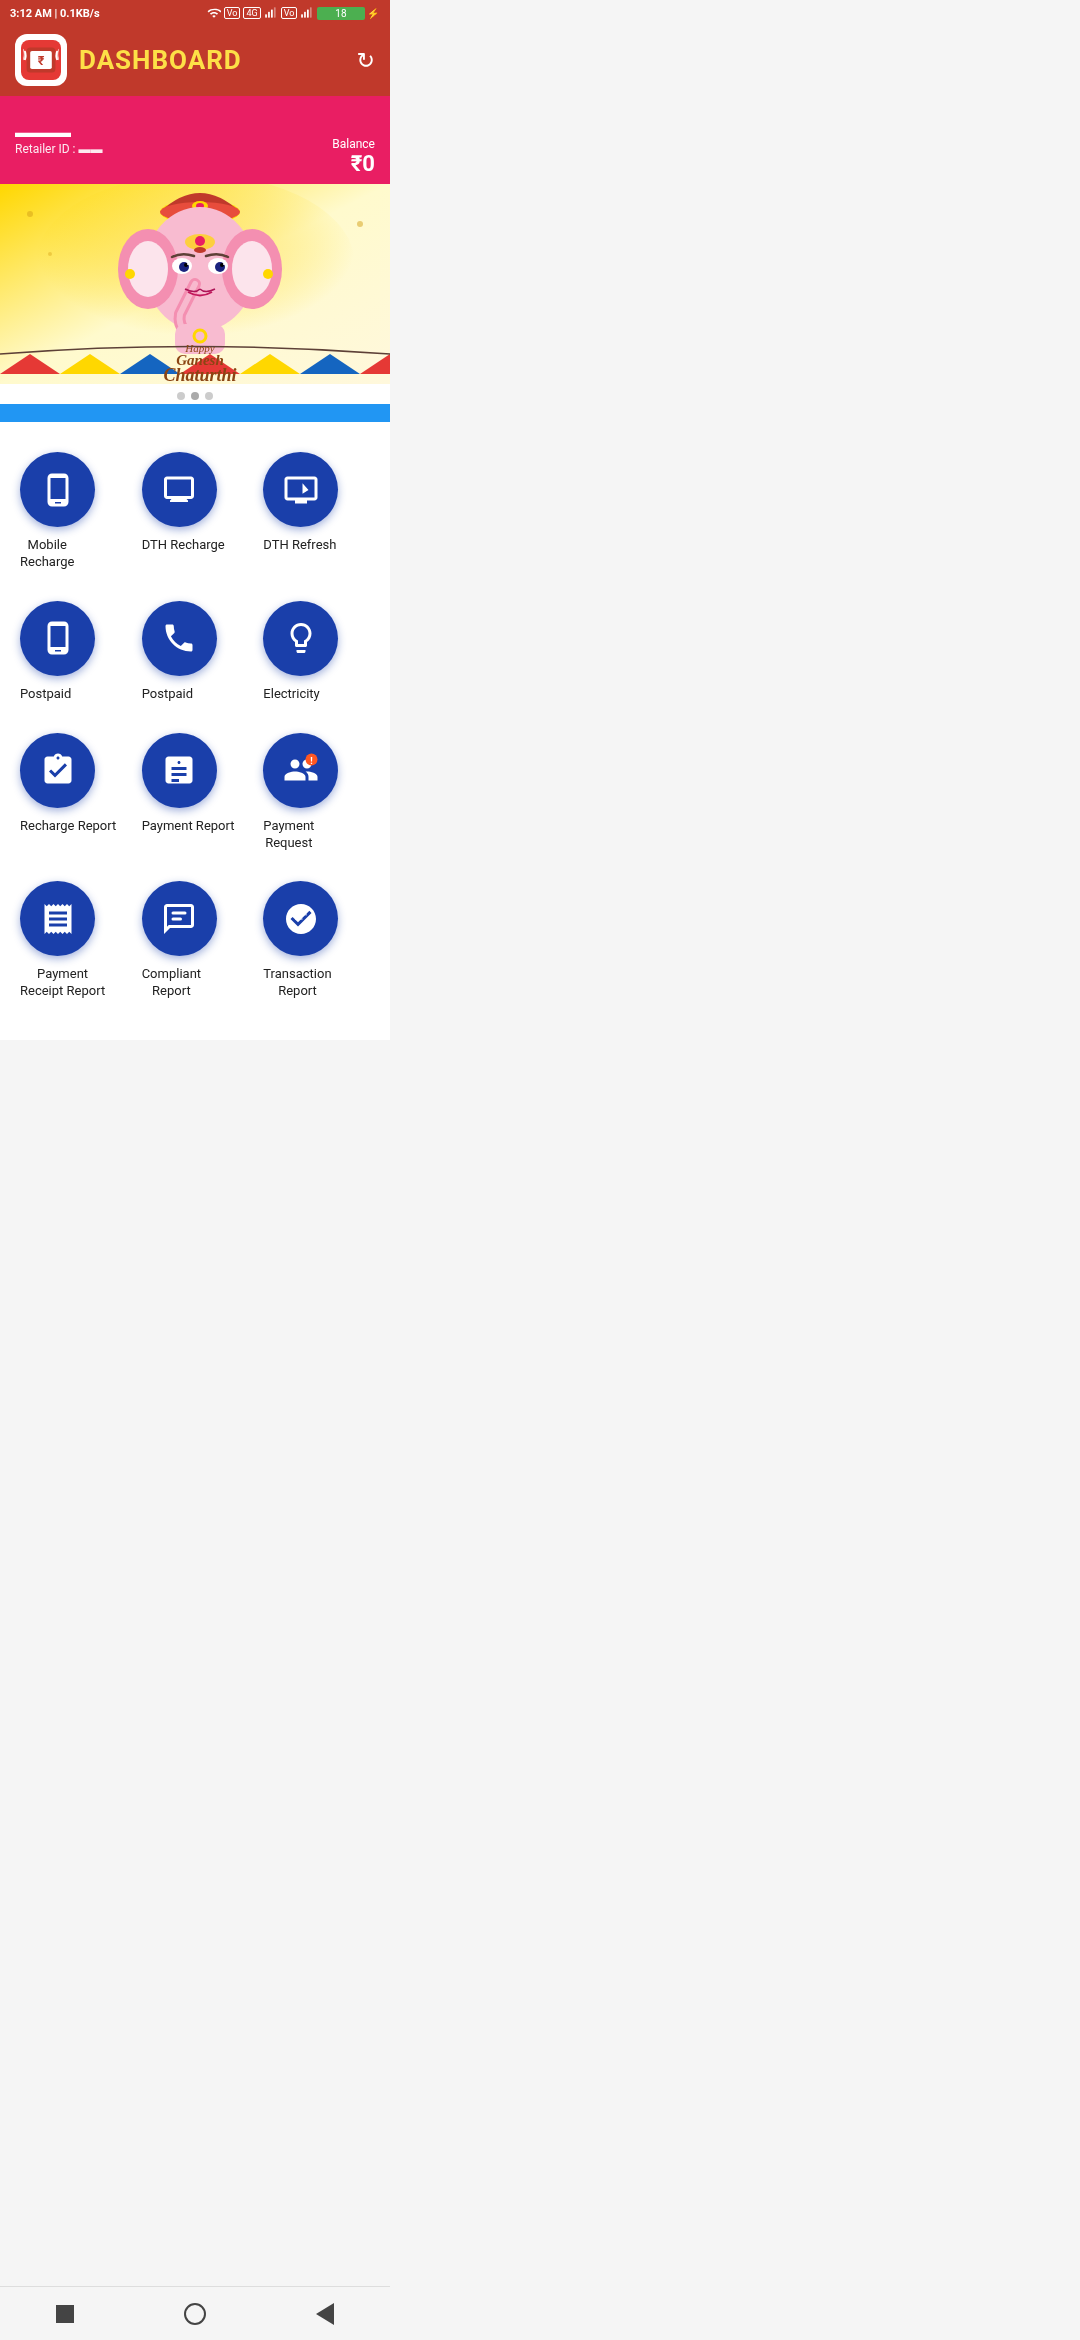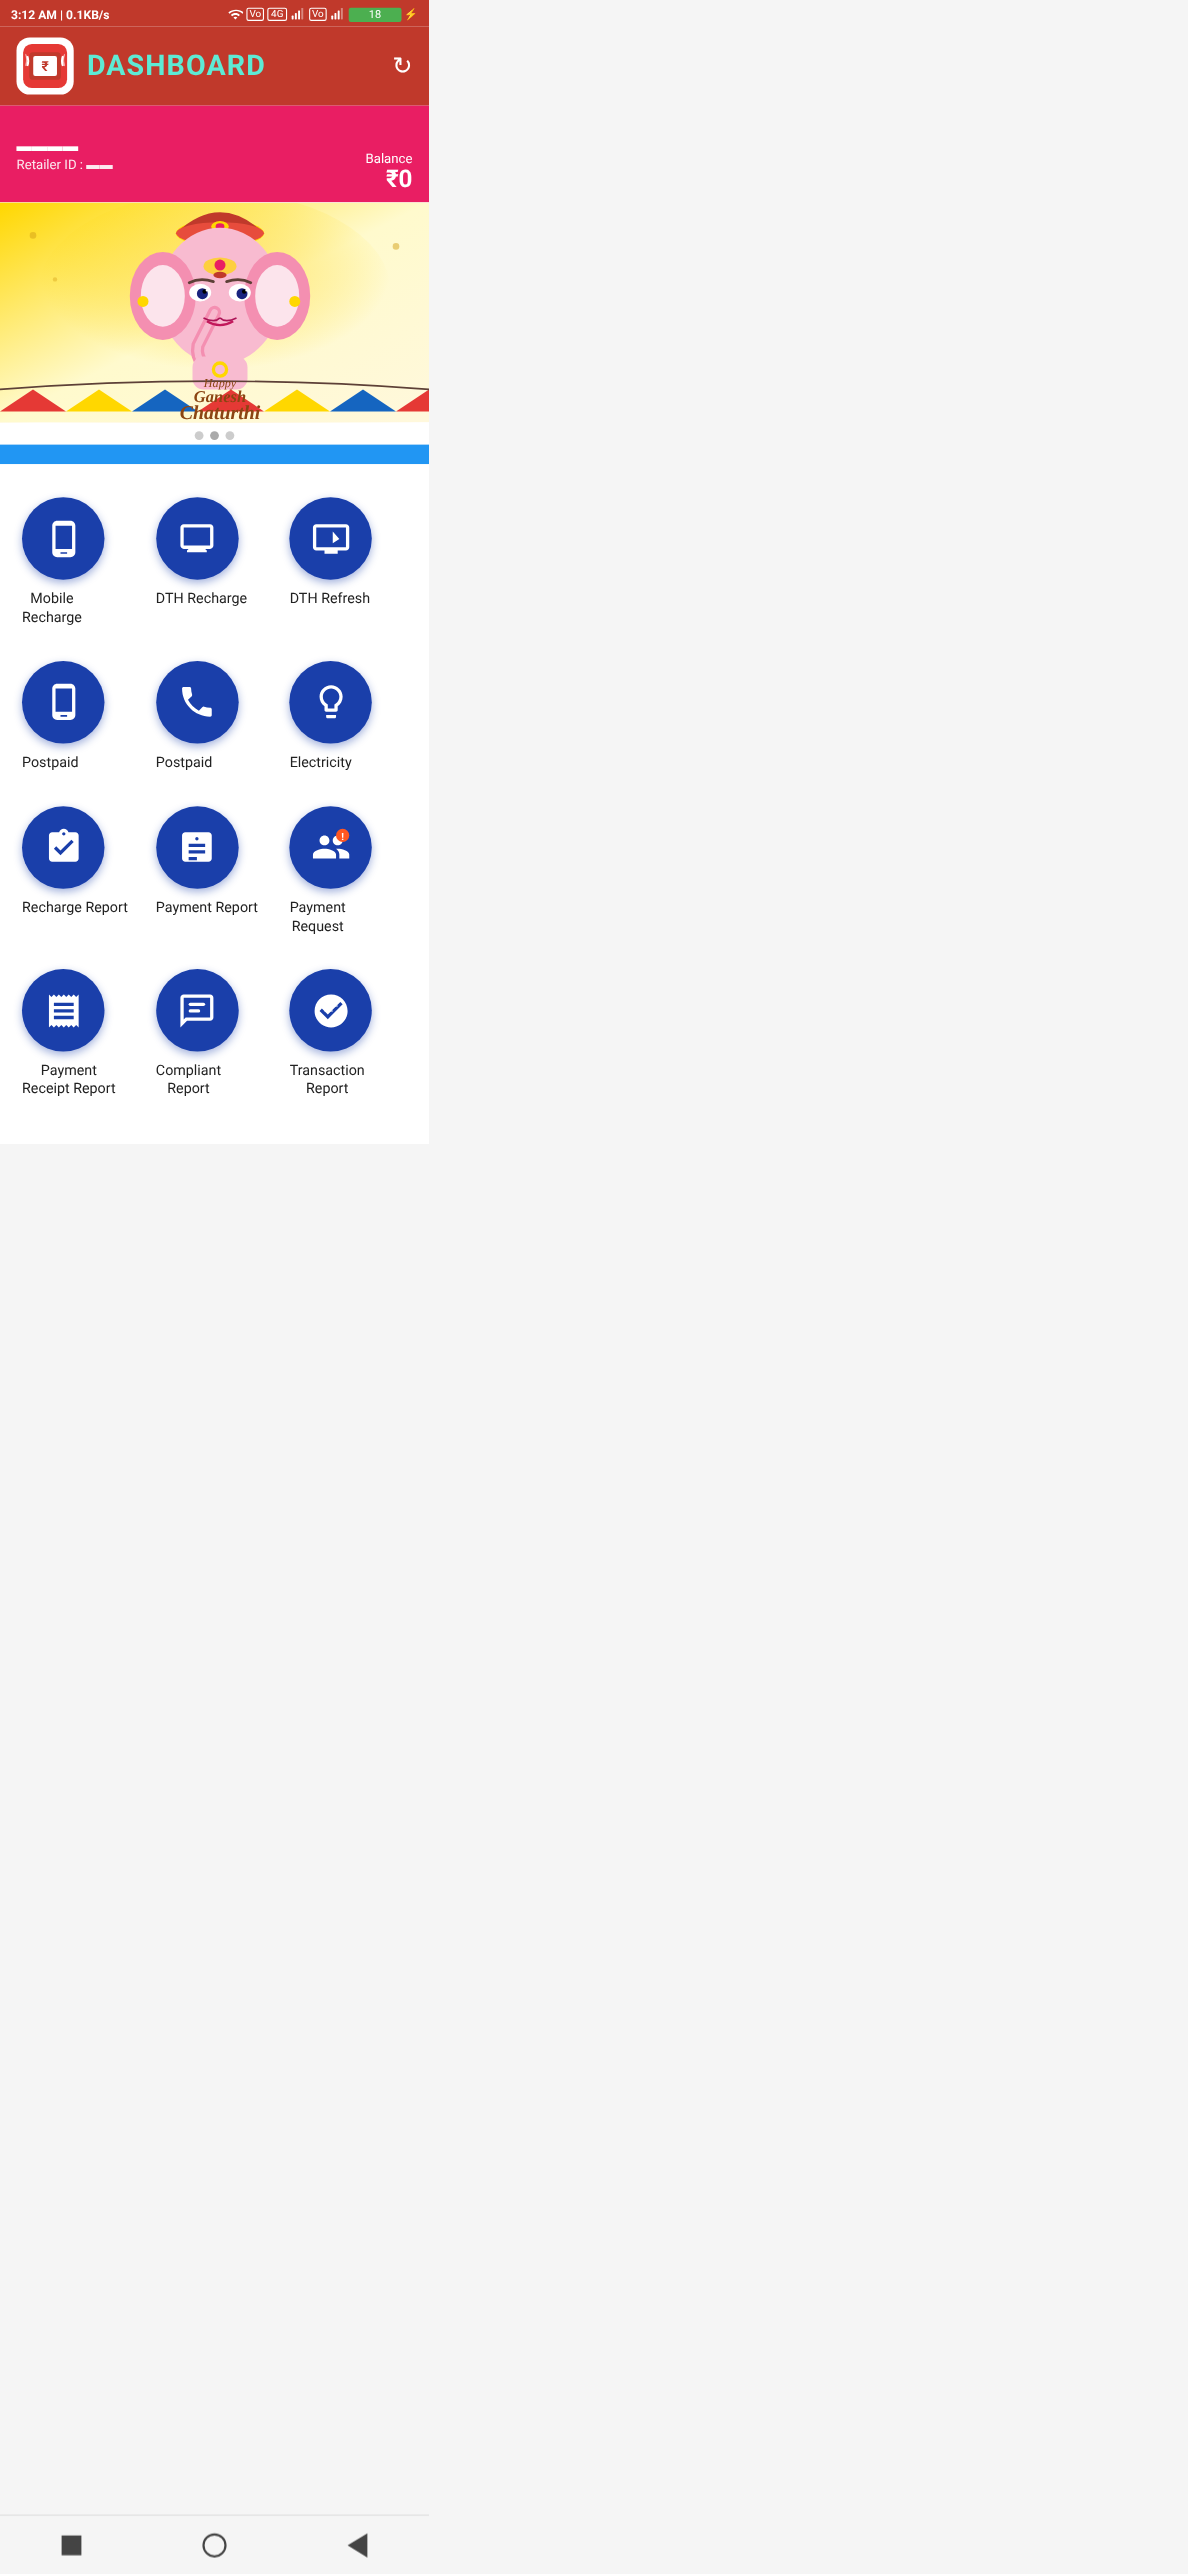--- a/index.html
+++ b/index.html
@@ -44,21 +44,21 @@
       position: relative;
     }
     .logo-inner {
       width: 40px; height: 40px;
       background: #e53935;
       border-radius: 8px;
       display: flex; align-items: center; justify-content: center;
       color: white; font-size: 18px; font-weight: bold;
     }
     .header-title {
-      color: #5eead4;
+      color: #fde047;
       font-size: 26px;
       font-weight: bold;
       letter-spacing: 1px;
     }
     .refresh-icon { color: white; font-size: 22px; cursor: pointer; }
 
     
     .balance-bar {
       background: #e91e63;
       padding: 8px 15px;

